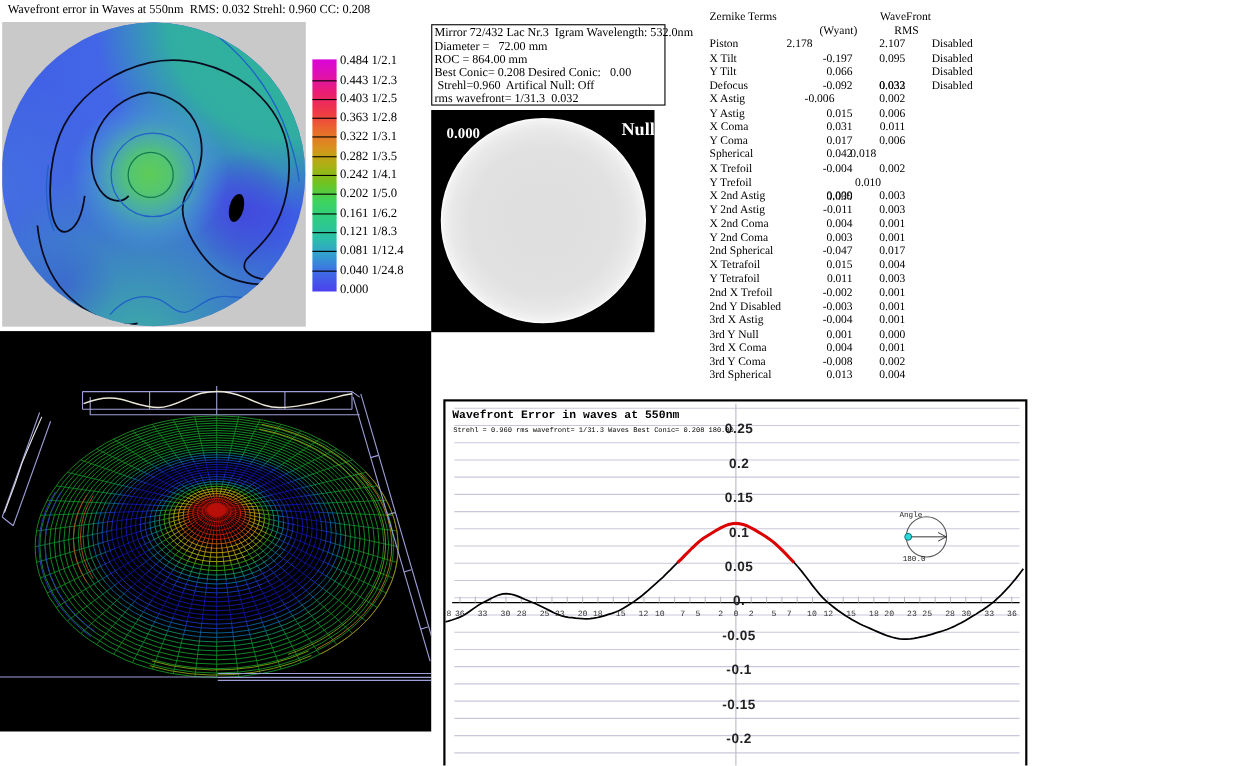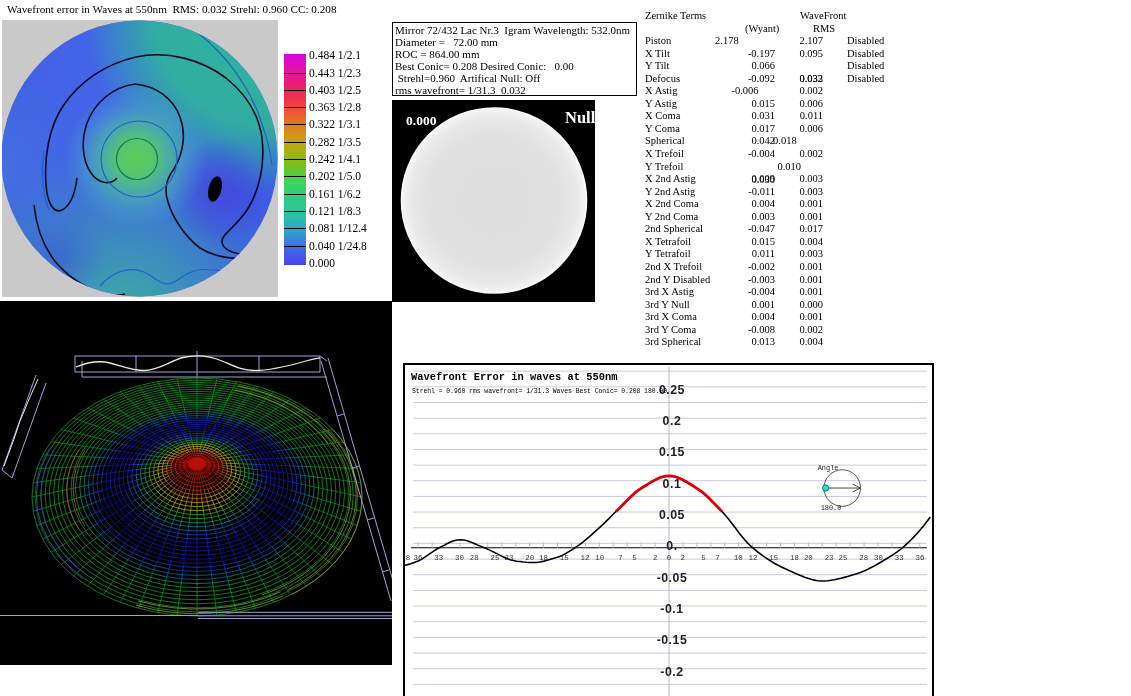--- a/index.html
+++ b/index.html
@@ -87,21 +87,21 @@
 <div style="position:absolute;left:309px;top:170.3px;font:11.5px 'Liberation Serif';color:#000;white-space:nowrap">0.202 1/5.0</div>
 <div style="position:absolute;left:284px;top:193.6px;width:22px;height:1px;background:#000"></div>
 <div style="position:absolute;left:309px;top:187.6px;font:11.5px 'Liberation Serif';color:#000;white-space:nowrap">0.161 1/6.2</div>
 <div style="position:absolute;left:284px;top:210.9px;width:22px;height:1px;background:#000"></div>
 <div style="position:absolute;left:309px;top:204.9px;font:11.5px 'Liberation Serif';color:#000;white-space:nowrap">0.121 1/8.3</div>
 <div style="position:absolute;left:284px;top:228.2px;width:22px;height:1px;background:#000"></div>
 <div style="position:absolute;left:309px;top:222.2px;font:11.5px 'Liberation Serif';color:#000;white-space:nowrap">0.081 1/12.4</div>
 <div style="position:absolute;left:284px;top:245.5px;width:22px;height:1px;background:#000"></div>
 <div style="position:absolute;left:309px;top:239.5px;font:11.5px 'Liberation Serif';color:#000;white-space:nowrap">0.040 1/24.8</div>
 <div style="position:absolute;left:309px;top:256.8px;font:11.5px 'Liberation Serif';color:#000;white-space:nowrap">0.000</div>
-<div style="position:absolute;left:392px;top:22px;width:245px;height:74px;border:1px solid #000;padding:1px 0 0 2px;font-size:11px;line-height:12.1px;color:#000;white-space:pre">Mirror 72/432 Lac Nr.3  Igram Wavelength: 532.0nm
+<div style="position:absolute;left:392px;top:22px;width:213px;height:74px;border:1px solid #000;padding:1px 0 0 2px;font-size:11px;line-height:12.1px;color:#000;white-space:pre">Mirror 72/432 Lac Nr.3  Igram Wavelength: 532.0nm
 Diameter =   72.00 mm
 ROC = 864.00 mm
 Best Conic= 0.208 Desired Conic:   0.00
  Strehl=0.960  Artifical Null: Off
 rms wavefront= 1/31.3  0.032</div>
 <svg width="203" height="202" viewBox="0 0 203 202" style="position:absolute;left:392px;top:100px;background:#000">
 <defs>
       <radialGradient id="ng" cx="0.5" cy="0.5" r="0.5">
         <stop offset="0" stop-color="#dedede"></stop>
         <stop offset="0.72" stop-color="#e1e1e1"></stop>

